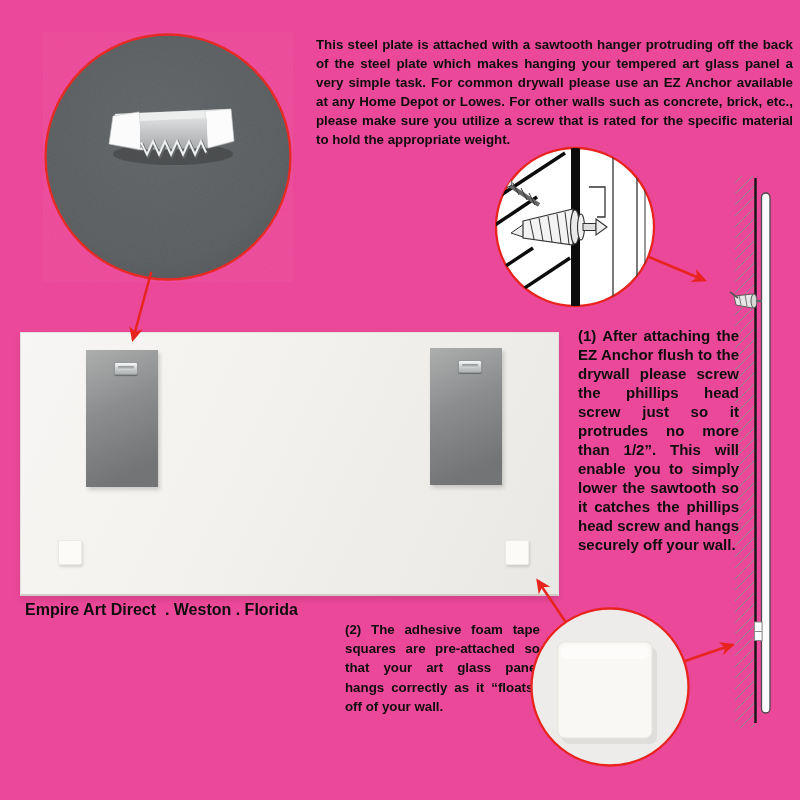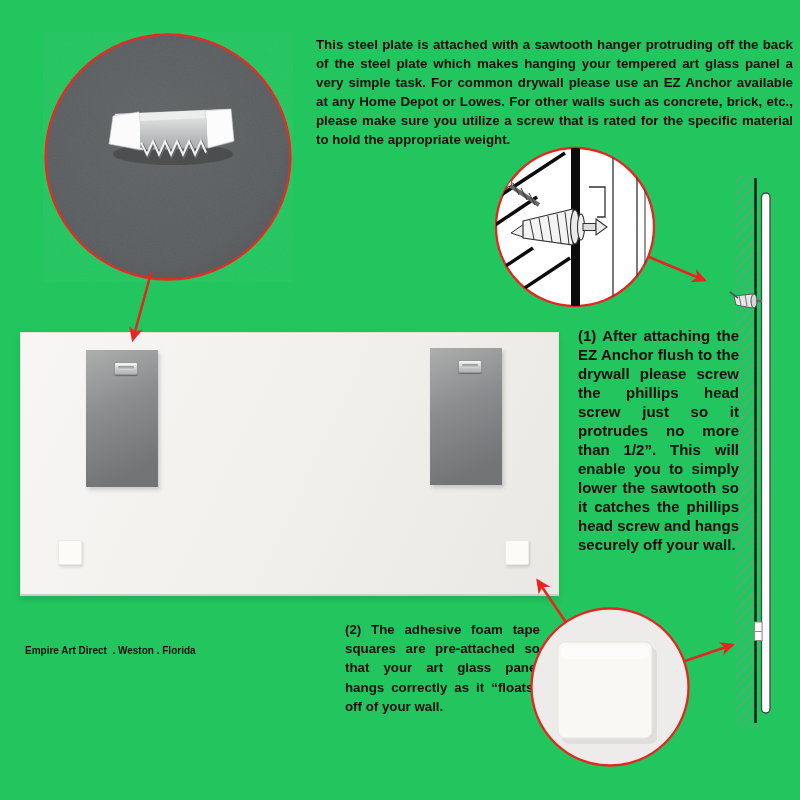--- a/index.html
+++ b/index.html
@@ -1,22 +1,22 @@
 <!DOCTYPE html>
 <html><head>
 <meta charset="utf-8">
 <style>
   html,body{margin:0;padding:0;background:#fff;}
-  .stage{position:relative;width:800px;height:800px;background:#22c55e;overflow:hidden;
+  .stage{position:relative;width:800px;height:800px;background:#ec4899;overflow:hidden;
          font-family:"Liberation Sans","DejaVu Sans",sans-serif;}
   .txt{position:absolute;font-weight:bold;color:#0e0e0e;text-align:justify;}
   .desc{left:316px;top:36px;width:477px;font-size:13.3px;line-height:18.9px;}
   .step1{left:578px;top:326px;width:161px;font-size:15px;line-height:19px;}
   .step2{left:345px;top:620px;width:195px;font-size:13.3px;line-height:19.2px;}
-  .brand{left:25px;top:601px;font-size:10px;white-space:pre;text-align:left;margin-top:44px;}
+  .brand{left:25px;top:601px;font-size:16px;white-space:pre;text-align:left;}
   .abs{position:absolute;}
   
   .panel{left:20px;top:332px;width:537px;height:261px;
          background:linear-gradient(115deg,#f7f6f4 0%,#f2f1ee 45%,#eae8e4 100%);
          border:1px solid #e3e1dc;border-bottom:2px solid #cfccc6;
          box-shadow:0 4px 7px rgba(0,0,0,0.10);}
   .plate{position:absolute;width:72px;height:137px;
          background:linear-gradient(155deg,#adafae 0%,#8b8d8f 40%,#727476 85%);
          box-shadow:2px 3px 4px rgba(0,0,0,0.16);}
   .plate-left{left:65px;top:17px;}

